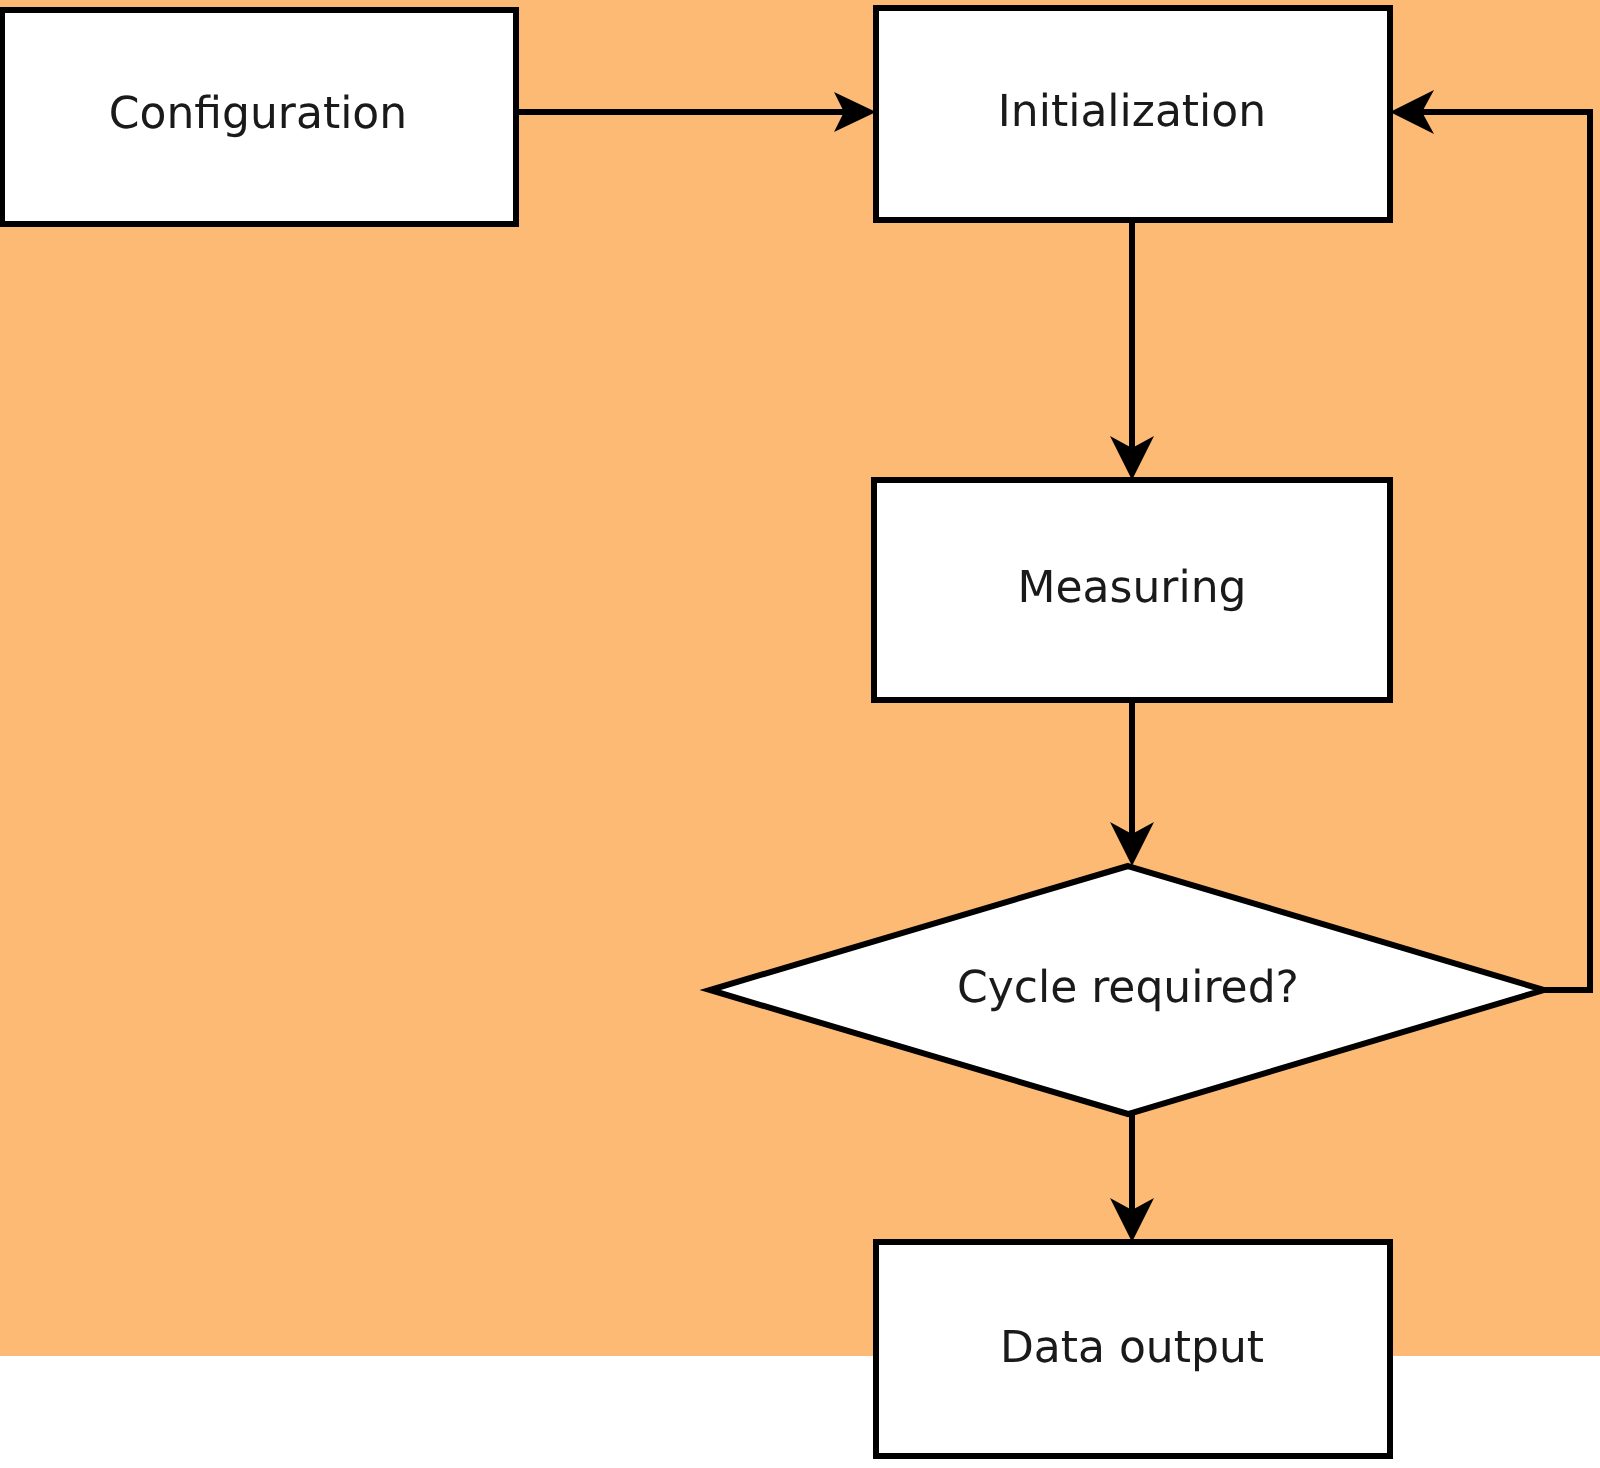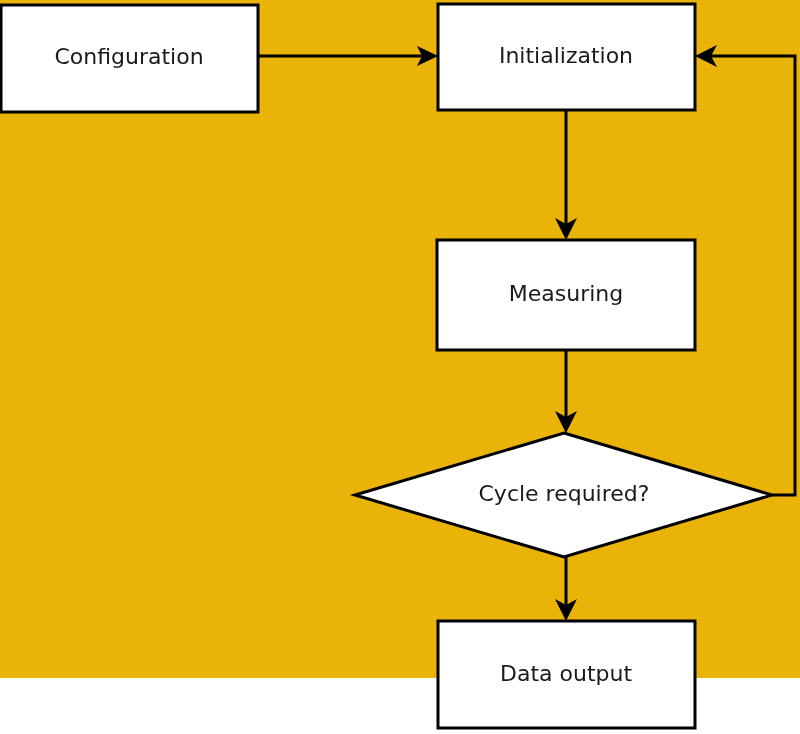--- a/index.html
+++ b/index.html
@@ -11,21 +11,21 @@
   body {
     width: 800px;
     height: 734px;
     overflow: hidden;
     font-family: "DejaVu Sans", "Liberation Sans", sans-serif;
   }
   #diagram-root {
     position: relative;
     width: 800px;
     height: 678px;
-    background: #eab308;
+    background: #fdba74;
   }
   #flow-svg {
     position: absolute;
     top: 0;
     left: 0;
     width: 800px;
     height: 734px;
     display: block;
   }
   .node-shape {

